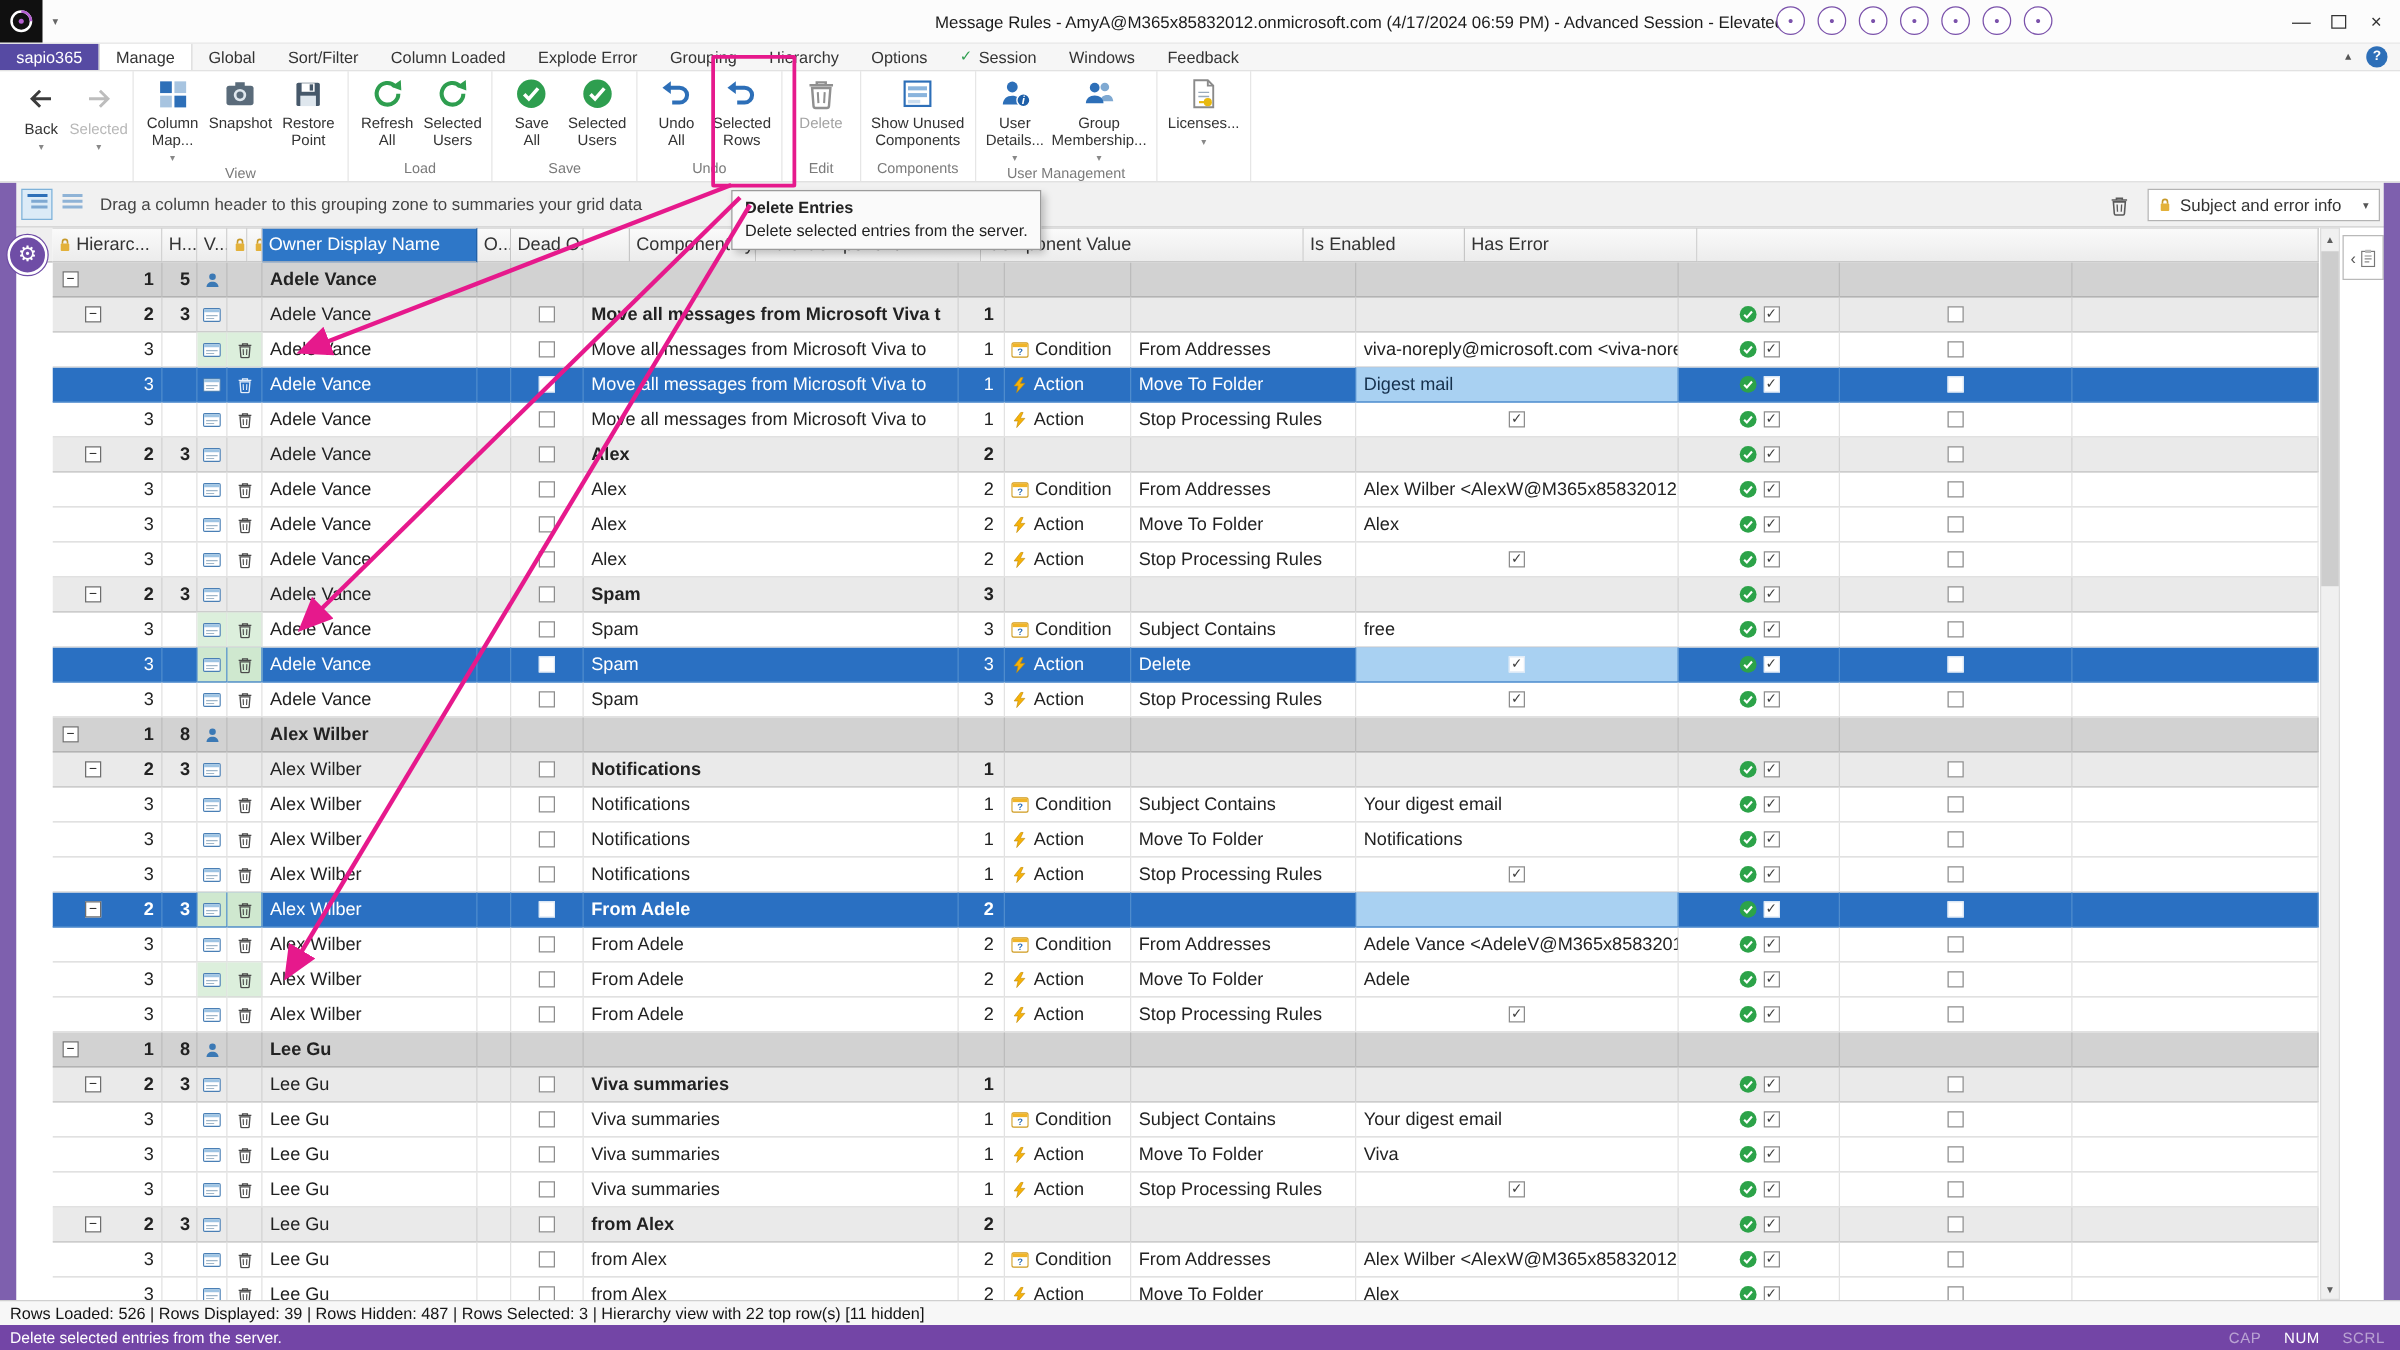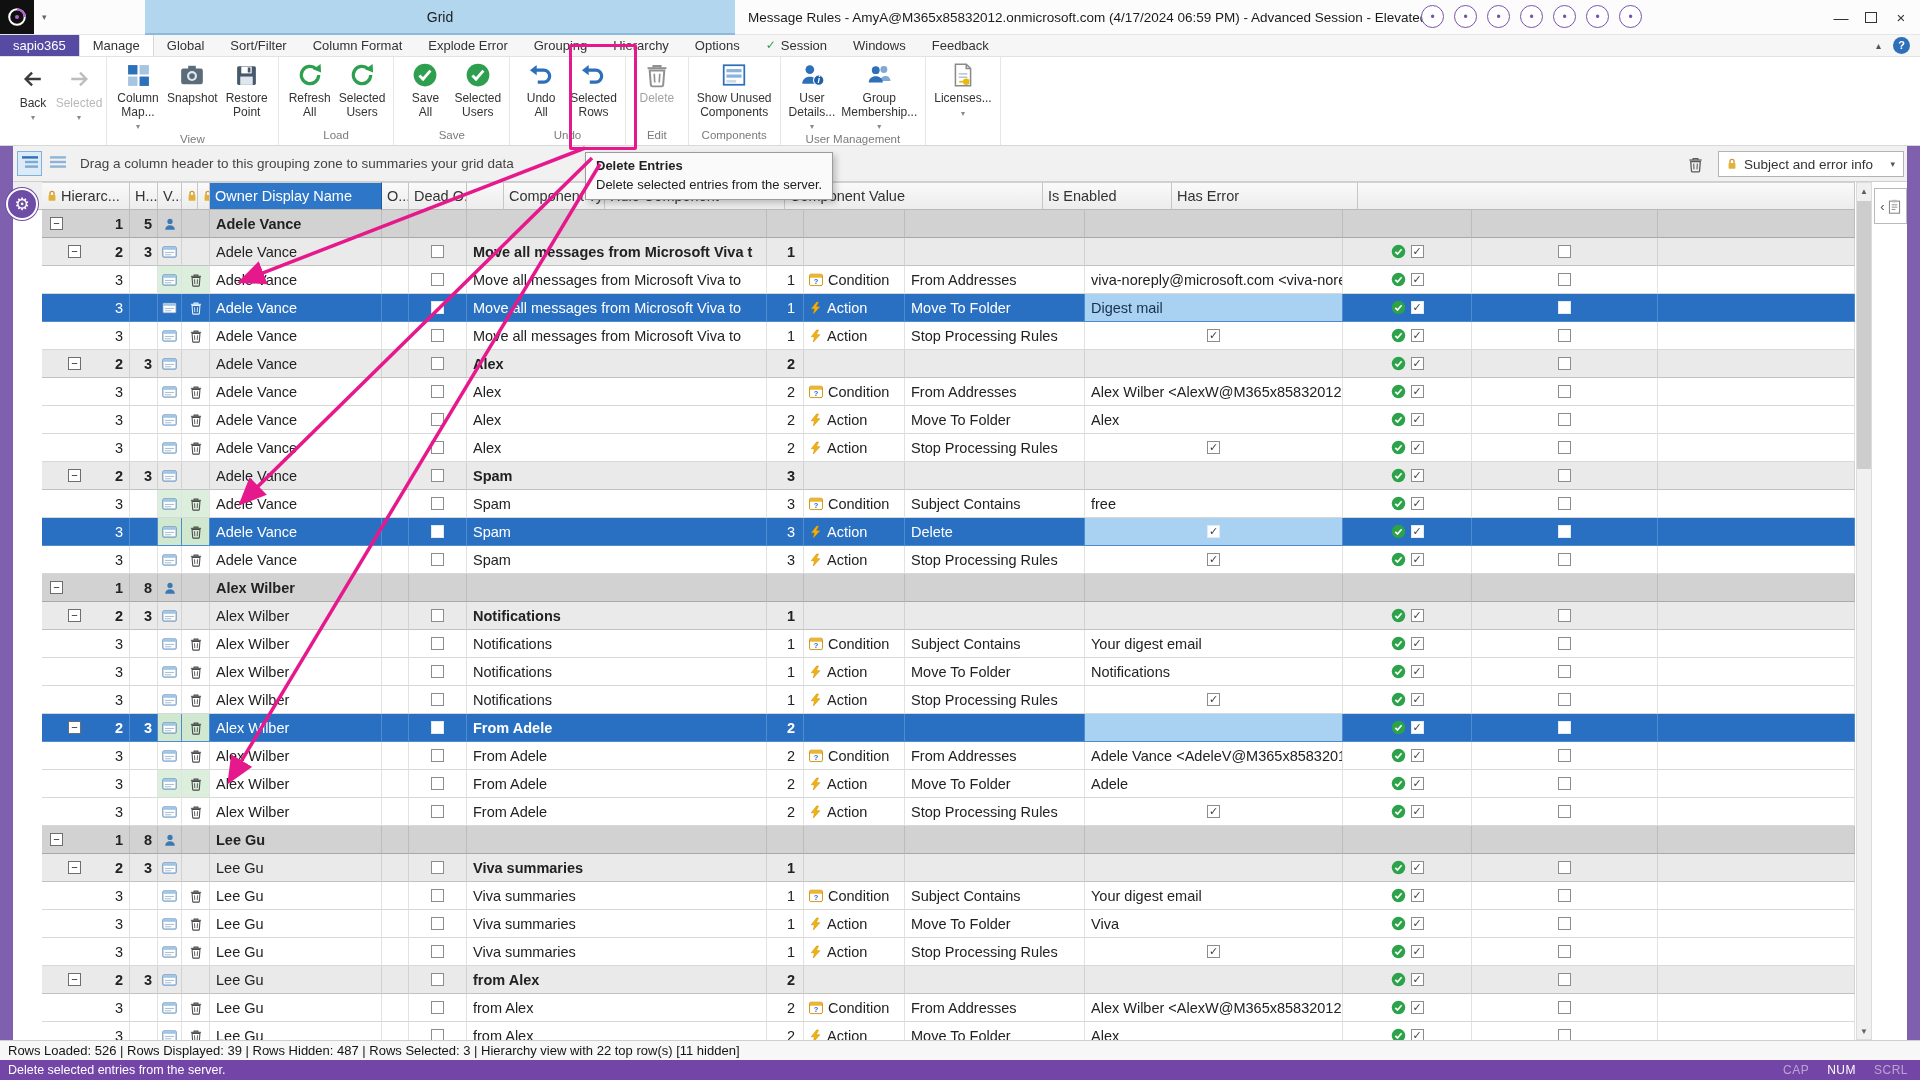--- a/index.html
+++ b/index.html
@@ -106,23 +106,20 @@
 
 <div class="titlebar">
   <div class="applogo">
     <svg width="22" height="22" viewBox="0 0 24 24">
         <circle cx="12" cy="12" r="8.5" fill="none" stroke="#fff" stroke-width="2.2"></circle>
         <path d="M12 3.5a8.5 8.5 0 0 1 8.5 8.5" stroke="#b45fd0" stroke-width="2.2" fill="none"></path>
         <circle cx="12" cy="12" r="2.2" fill="#b45fd0"></circle>
       </svg>
   </div>
   <span class="qa-caret">▾</span>
-  <div class="doc-tab">
-    <span>Grid</span>
-  </div>
   <div class="win-title">Message Rules - AmyA@M365x85832012.onmicrosoft.com (4/17/2024 06:59 PM) - Advanced Session - Elevated</div>
   <div class="tb-icons">
       <span class="tbi">•</span>
       <span class="tbi">•</span>
       <span class="tbi">•</span>
       <span class="tbi">•</span>
       <span class="tbi">•</span>
       <span class="tbi">•</span>
       <span class="tbi">•</span>
     </div>
@@ -142,21 +139,21 @@
     <div class="rtab active">
       <span>Manage</span>
     </div>
     <div class="rtab">
       <span>Global</span>
     </div>
     <div class="rtab">
       <span>Sort/Filter</span>
     </div>
     <div class="rtab">
-      <span>Column Format</span>
+      <span>Column Loaded</span>
     </div>
     <div class="rtab">
       <span>Explode Error</span>
     </div>
     <div class="rtab">
       <span>Grouping</span>
     </div>
     <div class="rtab">
       <span>Hierarchy</span>
     </div>

